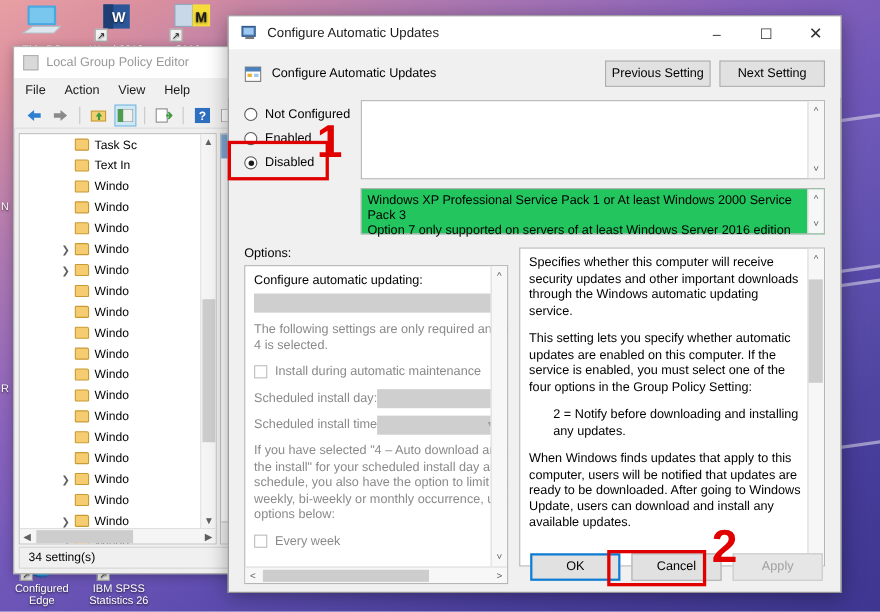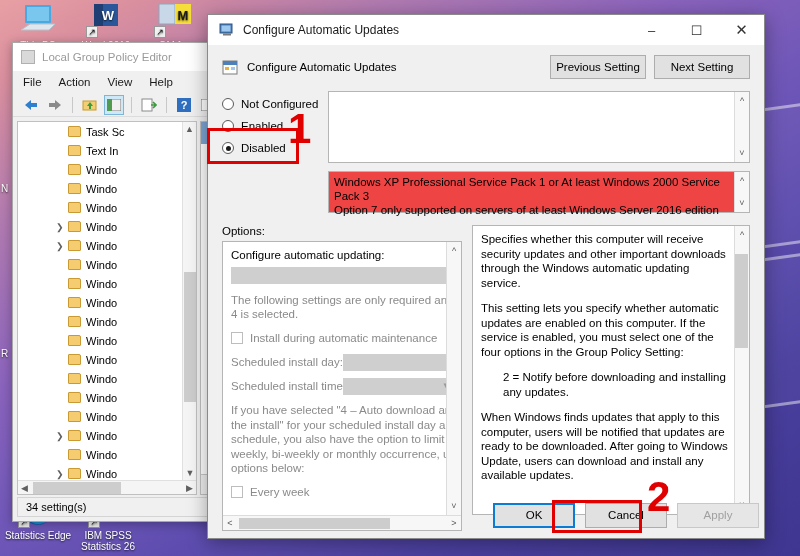--- a/index.html
+++ b/index.html
@@ -307,21 +307,21 @@
   .field-label { width: 86px; font-size: 11.5px; padding-top: 2px; }
   .field-box {
     flex: 1;
     background: #fff;
     border: 1px solid #b5b5b5;
     position: relative;
     font-size: 11.5px;
     padding: 3px 18px 3px 5px;
     line-height: 14px;
   }
-  .field-box.readonly { background: #ef4444; }
+  .field-box.readonly { background: #22c55e; }
   .vscroll {
     position: absolute; right: 0; top: 0; bottom: 0;
     width: 15px;
     background: #f7f7f7;
     border-left: 1px solid #dcdcdc;
     display: flex; flex-direction: column; justify-content: space-between;
     align-items: center;
     padding: 2px 0;
     font-size: 9px;
     color: #5a5a5a;
@@ -385,21 +385,21 @@
   .hs-track { flex: 1; height: 13px; position: relative; }
   .hs-thumb { position: absolute; left: 2px; top: 1px; width: 72%; height: 11px; background: #cdcdcd; }
   .help-para { margin-bottom: 11px; }
   .help-indent { margin-left: 22px; }
 
   #cau-footer {
     position: absolute;
     left: 0; right: 0; bottom: 0;
     height: 46px;
     display: flex; align-items: center; justify-content: flex-end;
-    padding-right: 5px;
+    padding-right: 16px;
     gap: 10px;
   }
   .dlg-btn {
     width: 82px; height: 25px;
     background: #e1e1e1;
     border: 1px solid #adadad;
     font-size: 11.5px;
     display: flex; align-items: center; justify-content: center;
   }
   .dlg-btn.default {
@@ -470,21 +470,21 @@
 
 <div class="desktop-icon" style="left:4px; top:492px;">
   <div class="glyph">
     <svg width="40" height="36" viewBox="0 0 40 36">
       <circle cx="20" cy="17" r="15" fill="#1b8fd4"></circle>
       <path d="M8 10 A15 15 0 0 1 35 15 A16 16 0 0 0 12 24 Z" fill="#3ec9a7"></path>
       <path d="M5 20 A15 15 0 0 0 30 29 A14 14 0 0 1 8 13 Z" fill="#0e5fa8"></path>
     </svg>
     <div class="shortcut-arrow">↗</div>
   </div>
-  <span class="icon-label">Statistics Edge</span>
+  <span class="icon-label">Configured Edge</span>
 </div>
 
 <div class="desktop-icon" style="left:74px; top:492px;">
   <div class="glyph">
     <svg width="40" height="36" viewBox="0 0 40 36">
       <circle cx="20" cy="16" r="14" fill="#2f8bc9"></circle>
       <text x="16" y="21" font-family="Liberation Serif" font-size="15" fill="#fff">Σ</text>
       <text x="26" y="21" font-family="Liberation Serif" font-size="11" fill="#fff">α</text>
     </svg>
     <div class="shortcut-arrow">↗</div>

